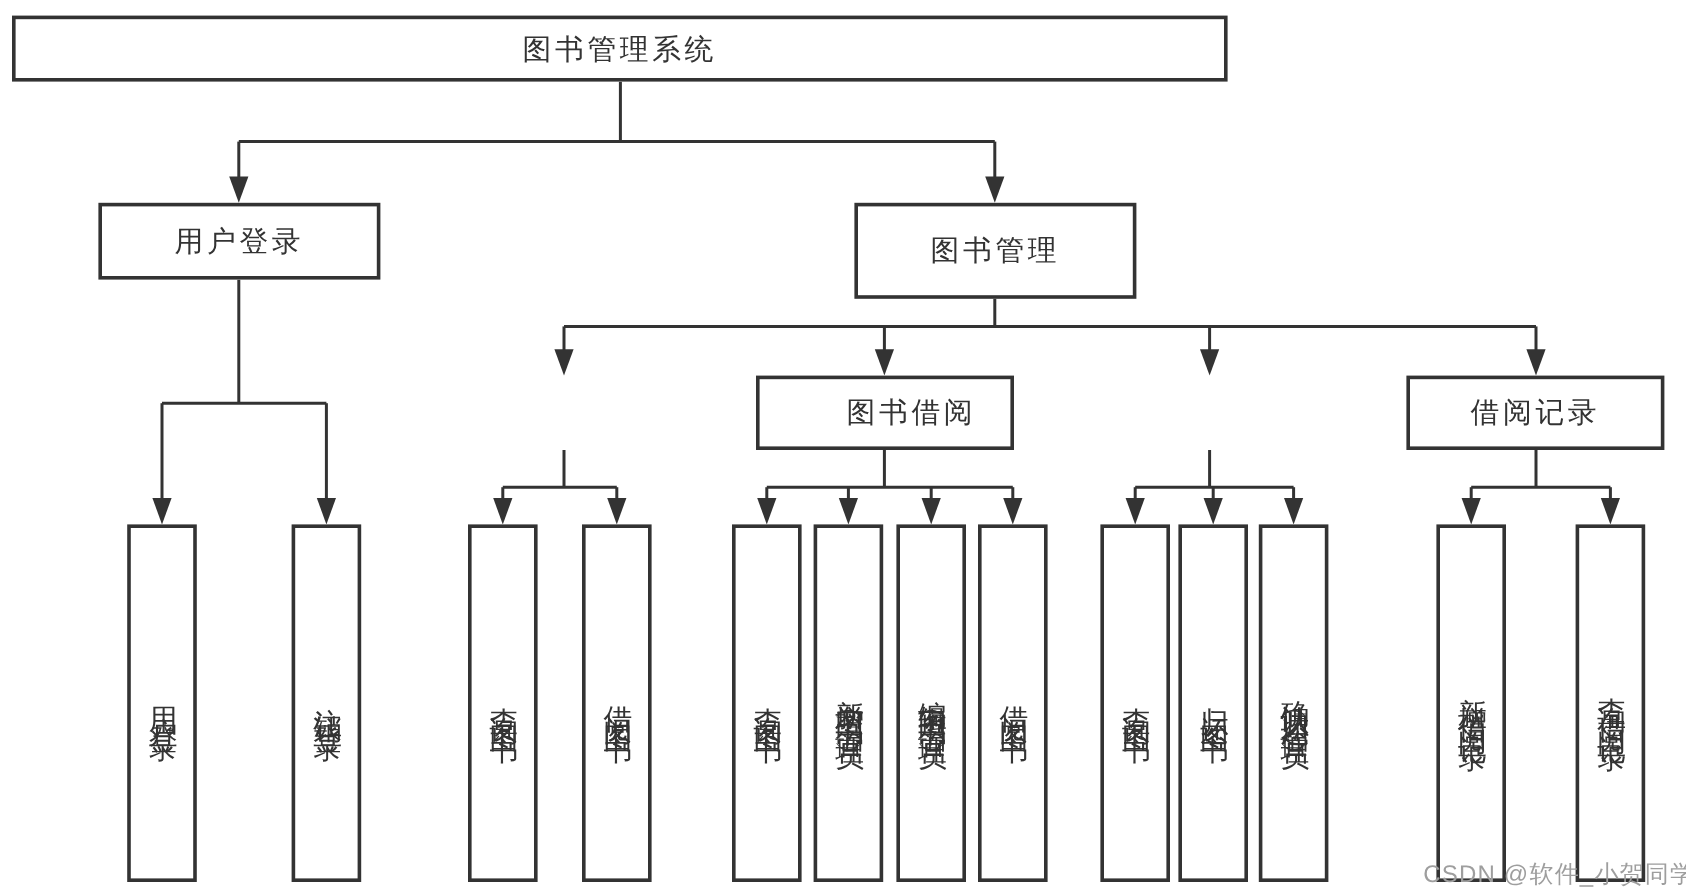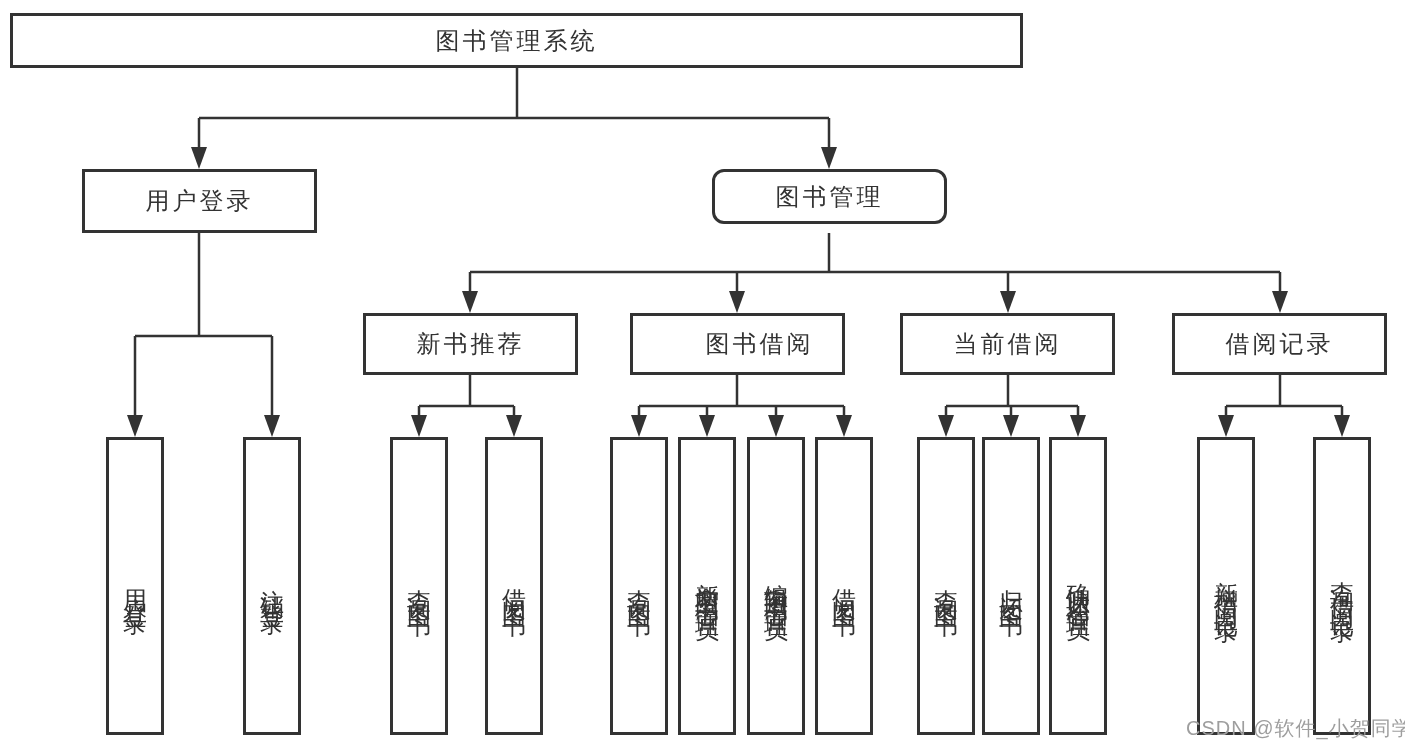--- a/index.html
+++ b/index.html
@@ -124,32 +124,26 @@
     </g>
   </svg>
 
   <div class="box" style="left:10px; top:13px; width:1013px; height:55px;justify-content:center;">
     <span class="h-label">图书管理系统</span>
   </div>
 
   <div class="box" style="left:82px; top:169px; width:235px; height:64px;">
     <span class="h-label">用户登录</span>
   </div>
-  <div class="box" style="left:712px; top:169px; width:235px; height:55px;border-radius:12px;">
+  <div class="box" style="left:712px; top:169px; width:235px; height:80px;">
     <span class="h-label">图书管理</span>
   </div>
 
-  <div class="box" style="left:363px; top:313px; width:215px; height:62px;">
-    <span class="h-label">新书推荐</span>
-  </div>
   <div class="box" style="left:630px; top:313px; width:215px; height:62px;padding-left:44px;">
     <span class="h-label">图书借阅</span>
-  </div>
-  <div class="box" style="left:900px; top:313px; width:215px; height:62px;">
-    <span class="h-label">当前借阅</span>
   </div>
   <div class="box" style="left:1172px; top:313px; width:215px; height:62px;">
     <span class="h-label">借阅记录</span>
   </div>
 
   <div class="box" style="left:106px; top:437px; width:58px; height:298px;">
     <span class="v-label ls-wide">用户登录</span>
   </div>
   <div class="box" style="left:243px; top:437px; width:58px; height:298px;">
     <span class="v-label ls-wide">注销登录</span>

